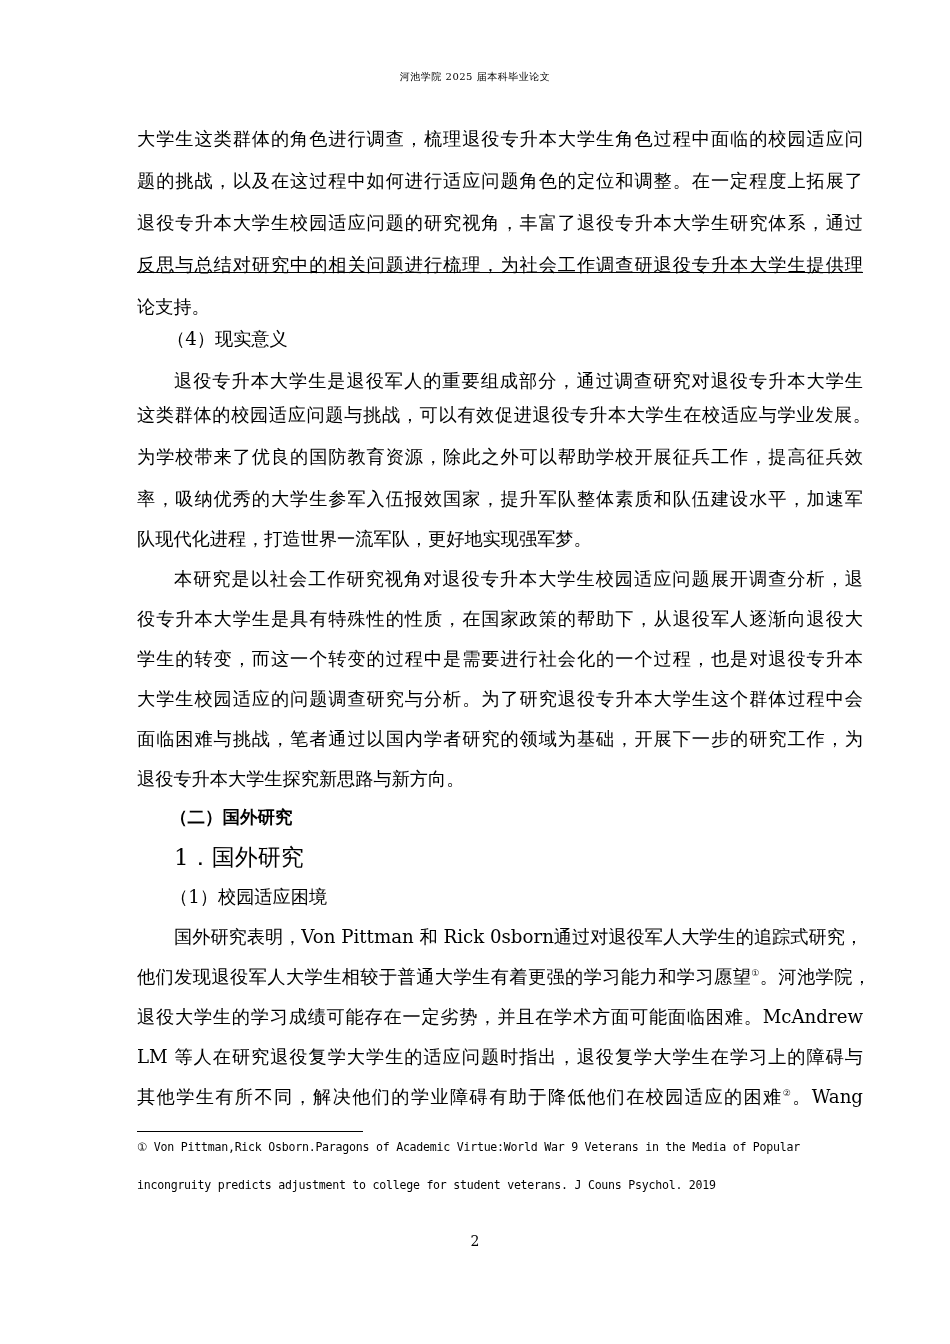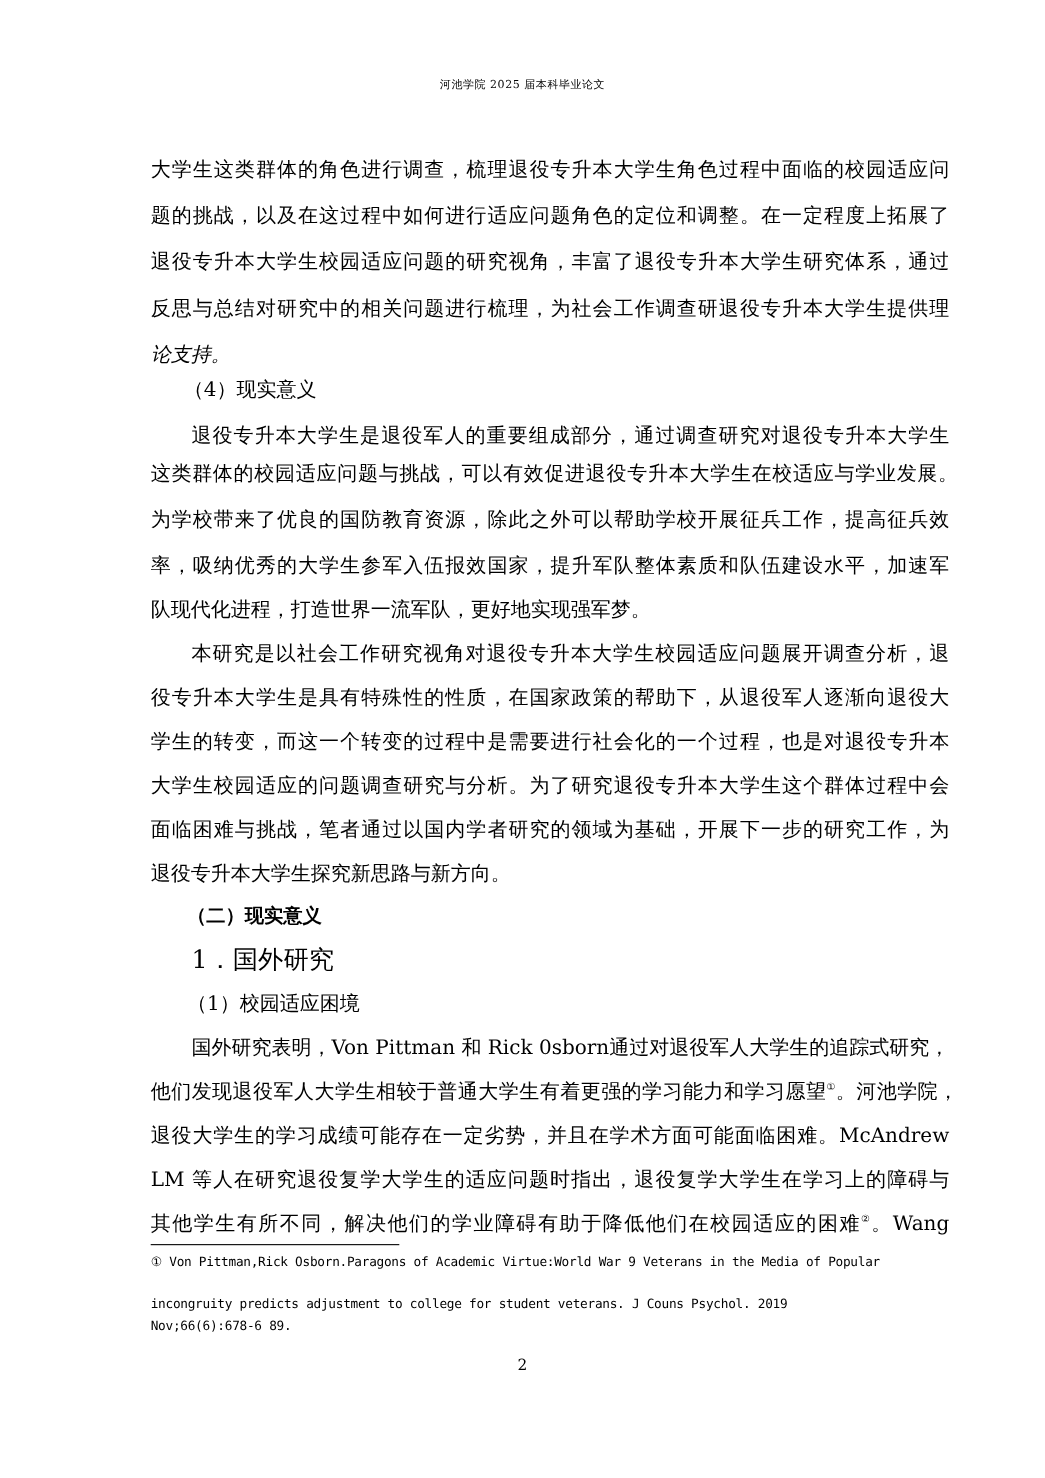--- a/index.html
+++ b/index.html
@@ -2,59 +2,59 @@
 <html><head>
 <meta charset="utf-8">
 <style>
   html, body { margin: 0; padding: 0; background: #ffffff; }
   body { width: 950px; height: 1344px; position: relative; overflow: hidden;
          font-family: "DejaVu Serif", "Liberation Serif", serif; color: #000; }
   .header { position: absolute; top: 70px; left: 0; width: 950px; text-align: center;
             font-size: 10px; letter-spacing: 0.5px; }
   .body-block { position: absolute; left: 137px; width: 726px; }
   .line { position: absolute; left: 0; width: 726px; font-size: 18.2px; white-space: nowrap;
-          text-align: justify; text-align-last: justify; height: 24px; line-height: 24px; margin-top: 16px; }
+          text-align: justify; text-align-last: justify; height: 24px; line-height: 24px; }
   .line.last { text-align-last: left; }
   .line.indent { left: 37px; width: 689px; }
   .heading-bold { font-weight: bold; font-family: "DejaVu Sans", "Liberation Sans", sans-serif; font-size: 17.5px; }
   sup { font-size: 9px; vertical-align: 7px; line-height: 0; }
   .rule { position: absolute; left: 137px; top: 1131px; width: 226px; height: 1px; background: #000; }
   .footnote { position: absolute; left: 137px; width: 726px; font-family: "DejaVu Sans Mono", "Liberation Mono", monospace;
               font-size: 11.6px; line-height: 20px; white-space: nowrap; letter-spacing: -0.25px; }
   .page-num { position: absolute; top: 1233px; left: 0; width: 950px; text-align: center; font-size: 14px; }
 </style>
 </head>
 <body>
 
 <div class="header">河池学院 2025 届本科毕业论文</div>
 
 <div class="body-block" style="top:0;">
 
   <div class="line" style="top:127px;">大学生这类群体的角色进行调查，梳理退役专升本大学生角色过程中面临的校园适应问</div>
   <div class="line" style="top:169px;">题的挑战，以及在这过程中如何进行适应问题角色的定位和调整。在一定程度上拓展了</div>
   <div class="line" style="top:211px;">退役专升本大学生校园适应问题的研究视角，丰富了退役专升本大学生研究体系，通过</div>
-  <div class="line" style="top:253px;">反思与总结对研究中的相关问题进行梳理，为社会工作调查研退役专升本大学生提供理</div>
-  <div class="line last" style="top:295px;font-style:italic;">论支持。</div>
+  <div class="line" style="top:253px;text-decoration:underline;">反思与总结对研究中的相关问题进行梳理，为社会工作调查研退役专升本大学生提供理</div>
+  <div class="line last" style="top:295px;">论支持。</div>
 
   <div class="line last indent" style="top:327px;left:30px;">（4）现实意义</div>
 
   <div class="line indent" style="top:369px;">退役专升本大学生是退役军人的重要组成部分，通过调查研究对退役专升本大学生</div>
   <div class="line" style="top:403px;width:734px;">这类群体的校园适应问题与挑战，可以有效促进退役专升本大学生在校适应与学业发展。</div>
   <div class="line" style="top:445px;">为学校带来了优良的国防教育资源，除此之外可以帮助学校开展征兵工作，提高征兵效</div>
   <div class="line" style="top:487px;">率，吸纳优秀的大学生参军入伍报效国家，提升军队整体素质和队伍建设水平，加速军</div>
   <div class="line last" style="top:527px;">队现代化进程，打造世界一流军队，更好地实现强军梦。</div>
 
   <div class="line indent" style="top:567px;">本研究是以社会工作研究视角对退役专升本大学生校园适应问题展开调查分析，退</div>
   <div class="line" style="top:607px;">役专升本大学生是具有特殊性的性质，在国家政策的帮助下，从退役军人逐渐向退役大</div>
   <div class="line" style="top:647px;">学生的转变，而这一个转变的过程中是需要进行社会化的一个过程，也是对退役专升本</div>
   <div class="line" style="top:687px;">大学生校园适应的问题调查研究与分析。为了研究退役专升本大学生这个群体过程中会</div>
   <div class="line" style="top:727px;">面临困难与挑战，笔者通过以国内学者研究的领域为基础，开展下一步的研究工作，为</div>
   <div class="line last" style="top:767px;">退役专升本大学生探究新思路与新方向。</div>
 
-  <div class="line last heading-bold" style="top:805px;left:33px;">（二）现实意义</div>
+  <div class="line last heading-bold" style="top:805px;left:33px;">（二）国外研究</div>
   <div class="line last" style="top:845px;left:37px;font-size:23px;">1．国外研究</div>
   <div class="line last" style="top:885px;left:33px;">（1）校园适应困境</div>
 
   <div class="line indent" style="top:925px;">国外研究表明，Von Pittman  和   Rick 0sborn通过对退役军人大学生的追踪式研究，</div>
   <div class="line" style="top:965px;width:734px;">
     <span>他们发现退役军人大学生相较于普通大学生有着更强的学习能力和学习愿望</span><sup>①</sup><span>。河池学院，</span>
   </div>
   <div class="line" style="top:1005px;">退役大学生的学习成绩可能存在一定劣势，并且在学术方面可能面临困难。McAndrew</div>
   <div class="line" style="top:1045px;">LM  等人在研究退役复学大学生的适应问题时指出，退役复学大学生在学习上的障碍与</div>
   <div class="line" style="top:1085px;">
@@ -63,16 +63,15 @@
 </div>
 
 <div class="rule"></div>
 
 <div class="footnote" style="top:1137px;">
   <div>① Von Pittman,Rick Osborn.Paragons of Academic Virtue:World War 9 Veterans in the Media of Popular</div>
 </div>
 
 <div class="footnote" style="top:1175px;">
   <div>incongruity predicts adjustment to college for student veterans. J Couns Psychol. 2019</div>
-  <div>Nov;66(6):678-6 89.</div>
 </div>
 
 <div class="page-num">2</div>
 
 </body></html>

